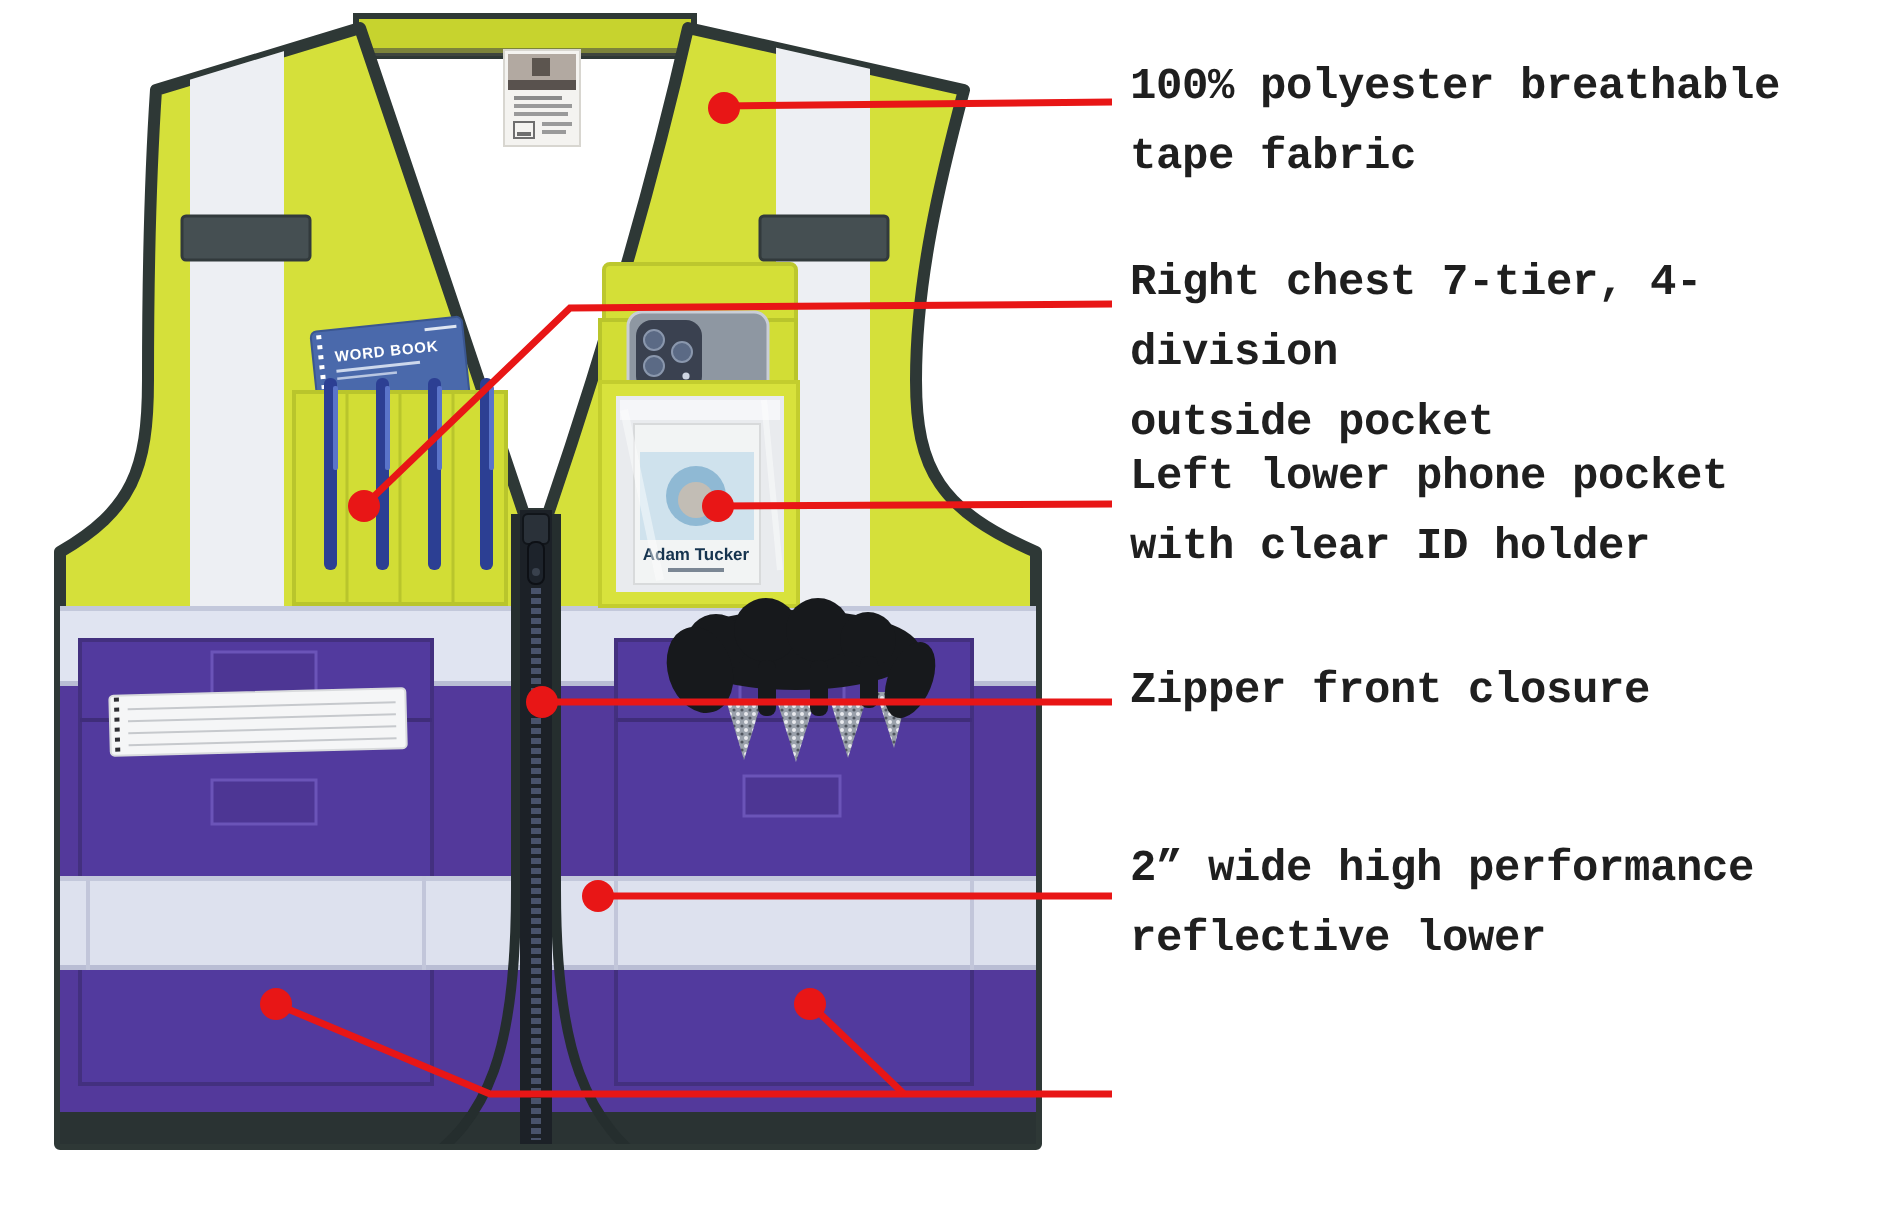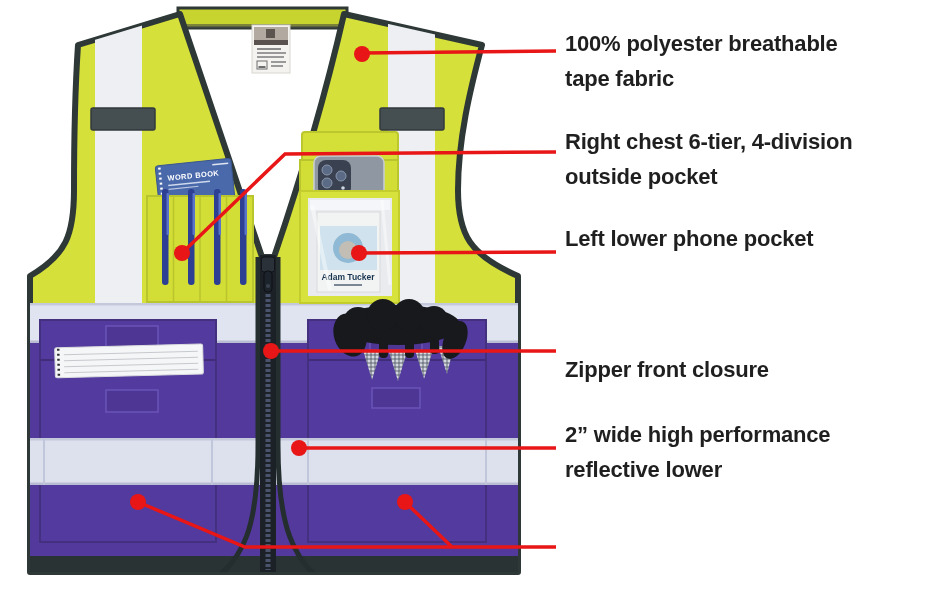--- a/index.html
+++ b/index.html
@@ -5,22 +5,22 @@
   :root{
     --vest-yellow:#d5e03a; --vest-yellow-dark:#c7d32e; --vest-purple:#53399b;
     --reflective:#e0e4f1; --trim:#2e3836; --red:#e81616; --ink:#1f1f1f;
     --nb-blue:#4a69ab; --glove:#17191c;
   }
   html,body{margin:0;padding:0;background:#ffffff;}
   .scene{position:relative;width:952px;height:607px;background:#ffffff;overflow:hidden;
          font-family:"Liberation Sans",sans-serif;}
   .vest-svg{position:absolute;left:0;top:0;}
   .feature{position:absolute;left:565px;width:380px;color:var(--ink);
-           font-weight:700;font-size:22px;line-height:35px;letter-spacing:-0.2px;}
-  .f1{top:26px}.f2{top:124px}.f3{top:221px}.f4{top:352px}.f5{top:417px}.f6{top:518px}
+           font-weight:700;font-size:22px;line-height:35px;letter-spacing:-0.2px;font-family:Liberation Mono, monospace;}
+  .f1{top:26px}.f2{top:124px}.f3{top:221px}.f4{top:328px}.f5{top:417px}.f6{top:518px}
 </style>
 </head>
 <body>
 
 <div class="scene">
 
 <svg class="vest-svg" width="952" height="607" viewBox="0 0 952 607">
   <defs>
     <clipPath id="vestClip">
       <path d="M 78 45 L 180 14 Q 218 128 262 257 L 274 257 Q 318 128 344 14 L 482 45
@@ -207,25 +207,26 @@
     <circle cx="138" cy="502" r="8"></circle>
     <circle cx="405" cy="502" r="8"></circle>
   </g>
 </svg>
 
   <div class="feature f1">
     <div>100% polyester breathable</div>
     <div>tape fabric</div>
   </div>
   <div class="feature f2">
-    <div>Right chest 6-tier, 4-division</div>
+    <div>Right chest 7-tier, 4-division</div>
     <div>outside pocket</div>
   </div>
   <div class="feature f3">
     <div>Left lower phone pocket</div>
+    <div>with clear ID holder</div>
   </div>
   <div class="feature f4">
     <div>Zipper front closure</div>
   </div>
   <div class="feature f5">
     <div>2” wide high performance</div>
     <div>reflective lower</div>
   </div>
 </div>
 

